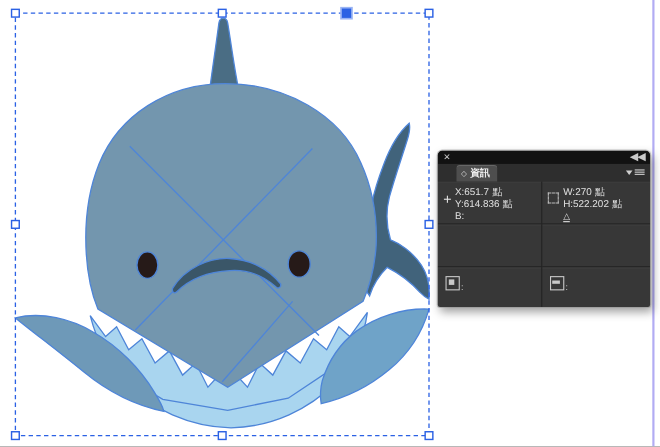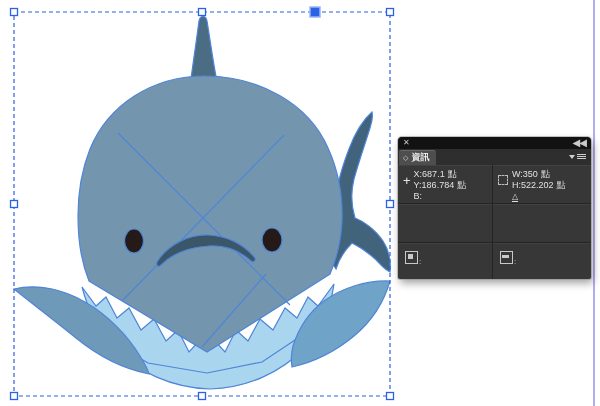--- a/index.html
+++ b/index.html
@@ -9,21 +9,21 @@
   #guide-line{position:absolute;top:0;height:406px;width:2px;z-index:2;opacity:.85;}
 
   
   #info-panel{position:absolute;left:398px;top:137px;width:193px;height:142px;z-index:3;
               border-radius:4px 4px 2px 2px;
               box-shadow:0 0 0 1px rgba(150,150,150,.55), 2px 4px 9px rgba(0,0,0,.38);
               background:#373737;overflow:hidden;}
   .titlebar{height:12px;background:#121212;position:relative;border-radius:4px 4px 0 0;}
   .titlebar .close{position:absolute;left:5px;top:1px;font-size:8px;line-height:10px;color:#c9c9c9;cursor:default;}
   .titlebar .collapse{position:absolute;right:5px;top:0px;font-size:10px;line-height:11px;color:#c9c9c9;letter-spacing:-1px;}
-  .tabrow{height:16px;background:#2e2e2e;position:relative;display:flex;align-items:flex-end;}
+  .tabrow{height:16px;background:#2e2e2e;position:relative;display:flex;align-items:flex-end;padding-left:16px;}
   .tab{height:15px;background:#4e4e4e;border-radius:3px 3px 0 0;display:flex;align-items:center;
        padding:0 7px 0 4px;margin-left:1px;box-shadow:inset 0 1px 0 rgba(255,255,255,.14);}
   .tab .toggle{font-size:7px;color:#cfcfcf;margin-right:3px;}
   .tab .tabtext{font-size:9px;color:#ececec;font-weight:bold;white-space:nowrap;}
   .menuicon{position:absolute;right:5px;top:4px;display:flex;align-items:center;gap:2px;}
   .menuicon .tri{width:0;height:0;border-left:3px solid transparent;border-right:3px solid transparent;
                  border-top:4px solid #cfcfcf;}
   .menuicon .bars{display:inline-block;width:9px;}
   .menuicon .bars i{display:block;height:1px;background:#cfcfcf;margin:1px 0;}
   .content{position:absolute;left:0;top:28px;right:0;bottom:0;
@@ -128,36 +128,36 @@
           </span>
       </div>
     </div>
     <div class="content">
 
       <div class="cell">
         <div class="pairing">
           <span class="crosshair">+</span>
           <span class="valcol">
             <span style="display:block">
-              <span>X:</span><span>687.1</span><span class="unit">點</span>
+              <span>X:</span><span>651.7</span><span class="unit">點</span>
             </span>
             <span style="display:block">
-              <span>Y:</span><span>186.784</span><span class="unit">點</span>
+              <span>Y:</span><span>614.836</span><span class="unit">點</span>
             </span>
             <span style="display:block">B:</span>
           </span>
         </div>
       </div>
 
       <div class="cell last-col">
         <div class="pairing">
           <span class="wh-box"></span>
           <span class="valcol">
             <span style="display:block">
-              <span>W:</span><span>350</span><span class="unit">點</span>
+              <span>W:</span><span>270</span><span class="unit">點</span>
             </span>
             <span style="display:block">
               <span>H:</span><span>522.202</span><span class="unit">點</span>
             </span>
             <span class="angle-icon">△</span>
           </span>
         </div>
       </div>
 
       <div class="cell"></div>

